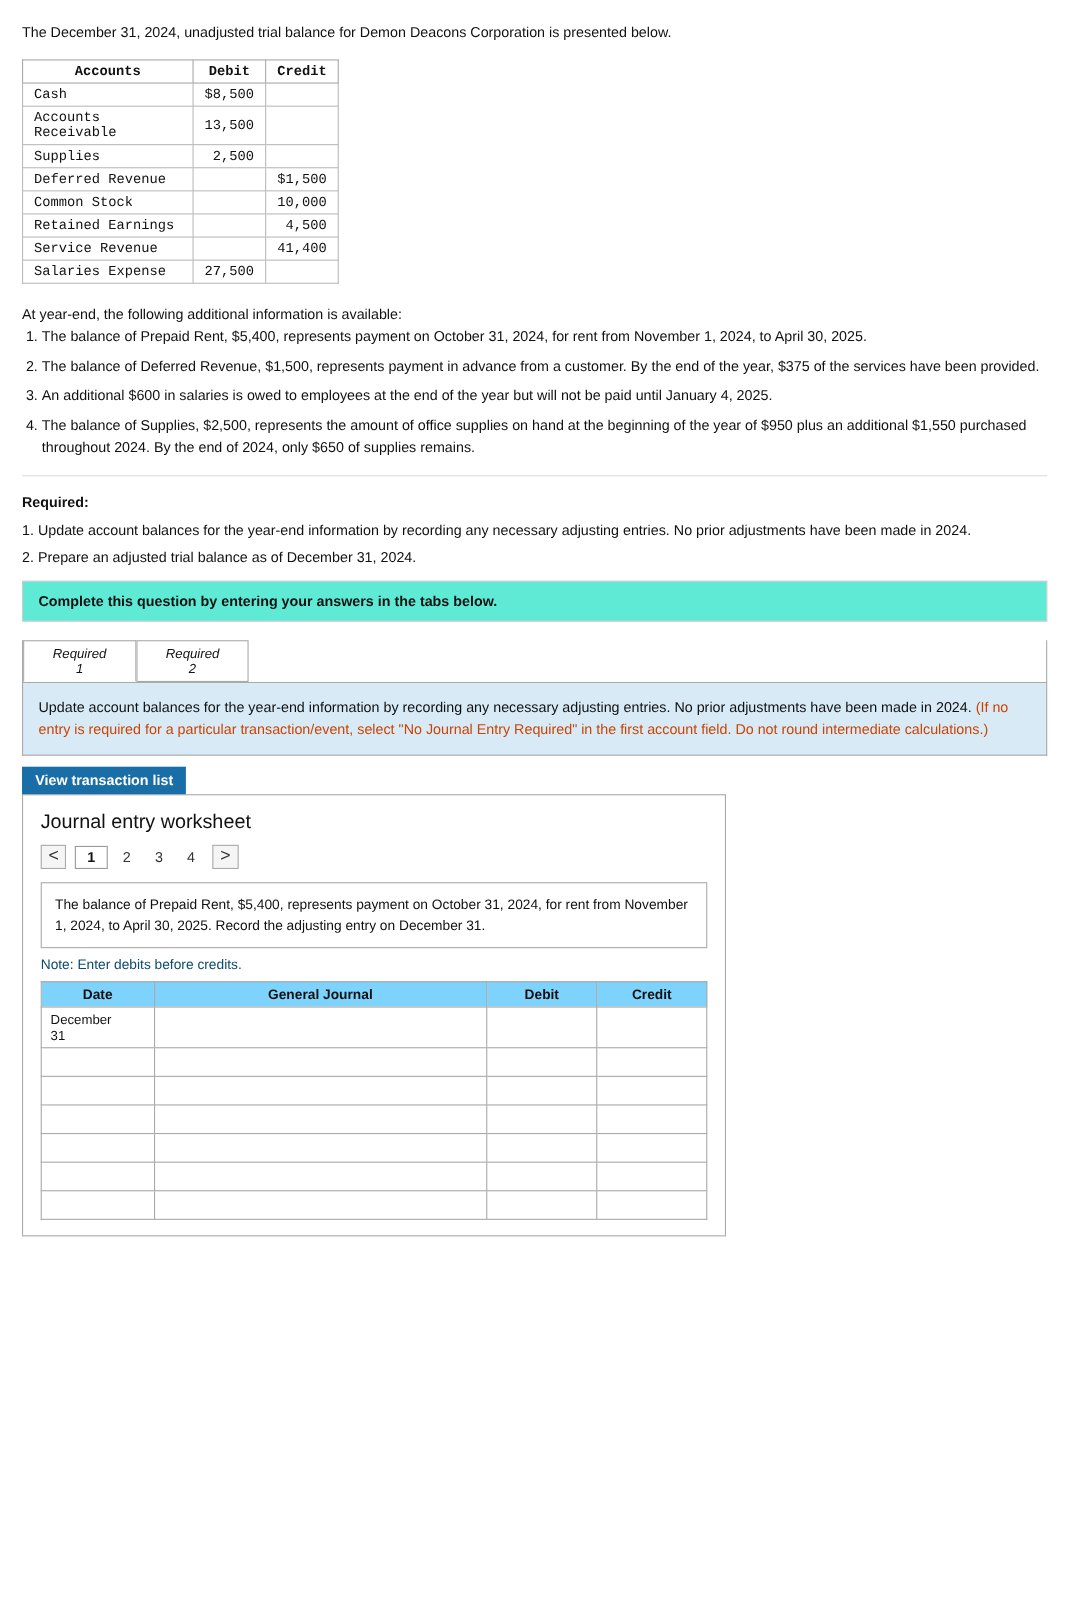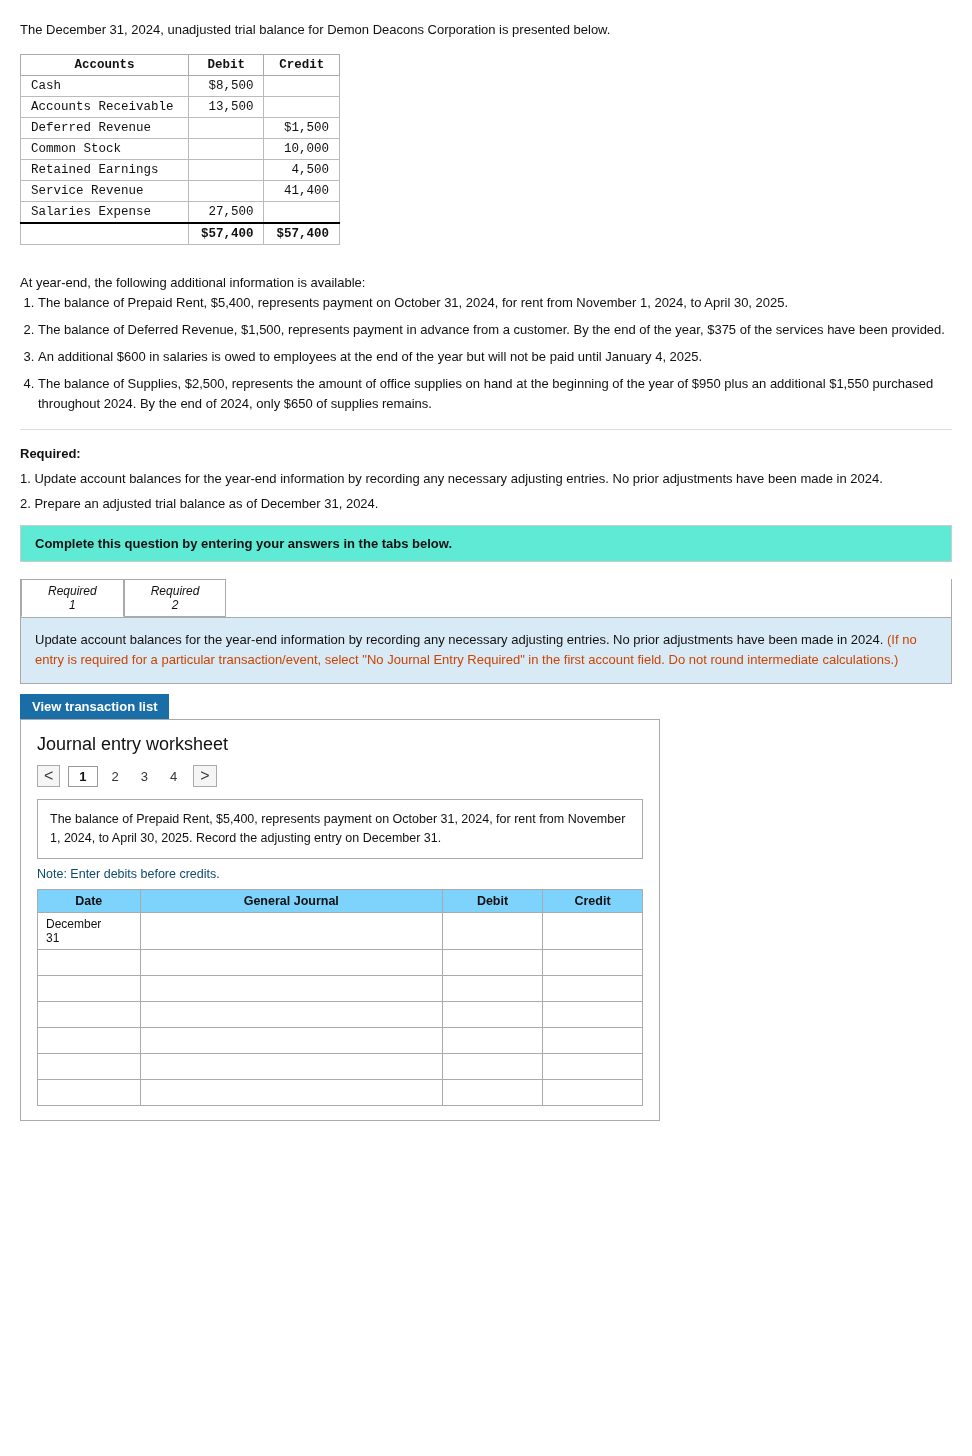--- a/index.html
+++ b/index.html
@@ -13,22 +13,22 @@
     }
     .intro-text {
       margin-bottom: 14px;
       font-size: 13px;
       line-height: 1.5;
     }
     .trial-balance-table {
       border-collapse: collapse;
       font-family: 'Courier New', monospace;
       font-size: 12.5px;
-      margin-bottom: 28px;
-      width: 320px;
+      margin-bottom: 18px;
+      width: 288px;
     }
     .trial-balance-table th {
       border: 1px solid #aaa;
       padding: 3px 10px;
       text-align: center;
       background: #fff;
     }
     .trial-balance-table td {
       border: 1px solid #bbb;
       padding: 3px 10px;
@@ -226,20 +226,25 @@
     <td class="account-name">Cash</td>
     <td>$8,500</td>
     <td></td>
   </tr>
       <tr>
     <td class="account-name">Accounts Receivable</td>
     <td>13,500</td>
     <td></td>
   </tr>
       <tr>
+    <td class="account-name">Supplies</td>
+    <td>2,500</td>
+    <td></td>
+  </tr>
+      <tr>
     <td class="account-name">Deferred Revenue</td>
     <td></td>
     <td>$1,500</td>
   </tr>
       <tr>
     <td class="account-name">Common Stock</td>
     <td></td>
     <td>10,000</td>
   </tr>
       <tr>
@@ -250,25 +255,20 @@
       <tr>
     <td class="account-name">Service Revenue</td>
     <td></td>
     <td>41,400</td>
   </tr>
       <tr>
     <td class="account-name">Salaries Expense</td>
     <td>27,500</td>
     <td></td>
   </tr>
-      <tr class="total-row">
-  <td class="account-name"></td>
-  <td>$57,400</td>
-  <td>$57,400</td>
-</tr>
     </tbody>
 </table>
 
 
 <div class="additional-info">
   <p>At year-end, the following additional information is available:</p>
   <ol id="additional-info-list">
       <li>The balance of Prepaid Rent, $5,400, represents payment on October 31, 2024, for rent from November 1, 2024, to April 30, 2025.</li>
       <li>The balance of  Deferred Revenue, $1,500, represents payment in advance from a customer. By the end of the year, $375 of the services have been provided.</li>
       <li>An additional $600 in salaries is owed to employees at the end of the year but will not be paid until January 4, 2025.</li>

